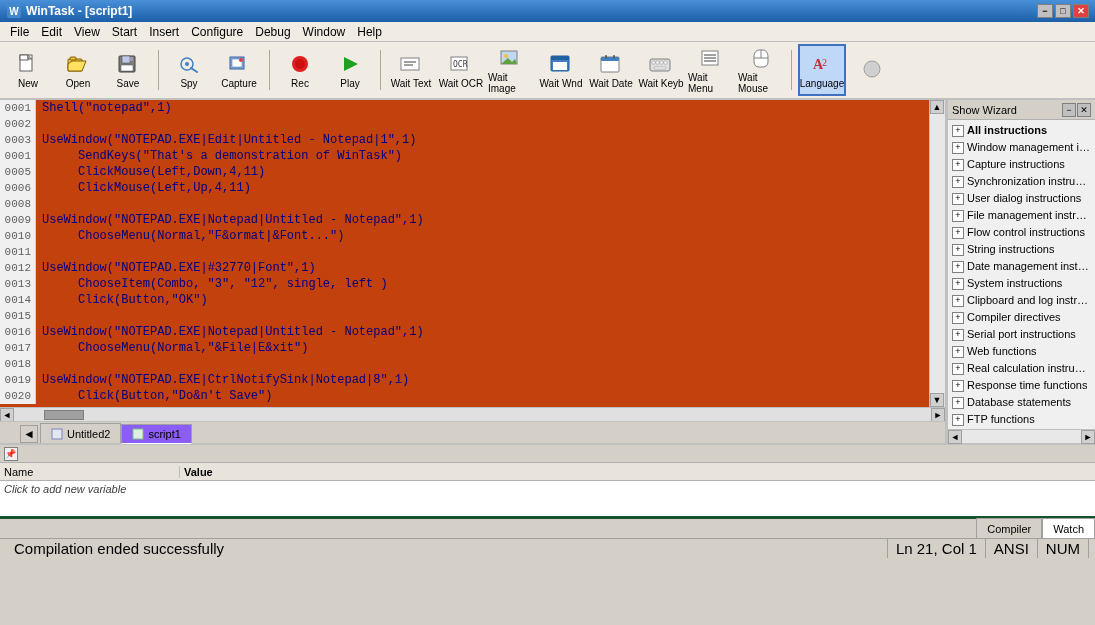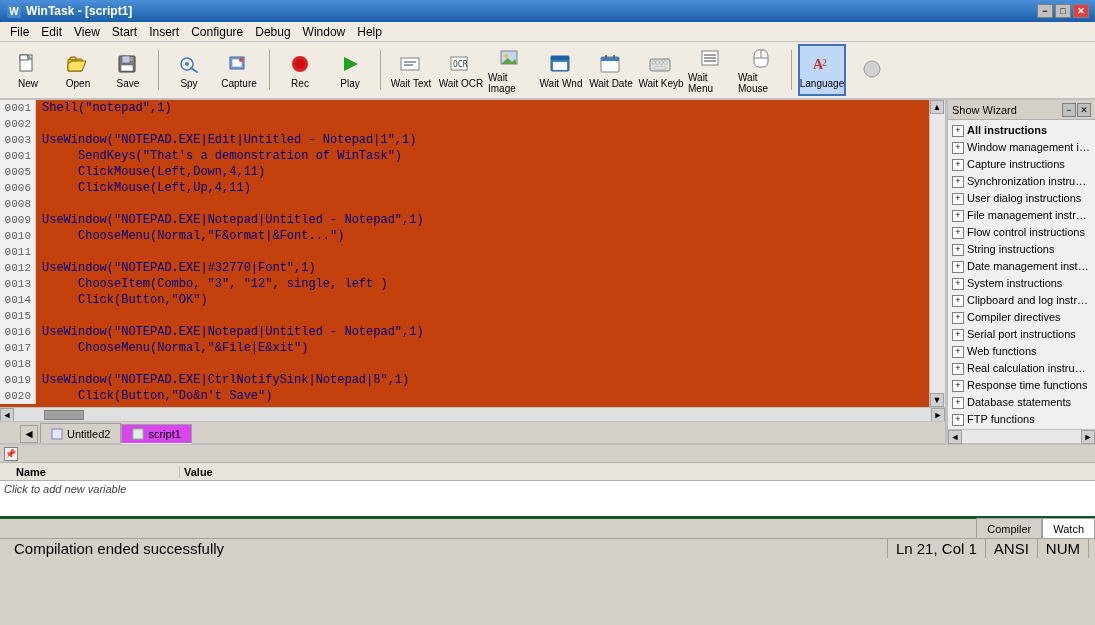--- a/index.html
+++ b/index.html
@@ -124,21 +124,21 @@
       display: flex;
       align-items: center;
       background: #d4d0c8;
       border: 1px solid #a0a0a0;
       border-bottom: none;
       cursor: pointer;
       font-size: 11px;
       gap: 4px;
     }
     .tab.active {
-      background: #d946ef;
+      background: #8b5cf6;
       border-bottom: 1px solid white;
       margin-bottom: -1px;
       z-index: 1;
     }
 
     
     .right-panel {
       width: 148px;
       background: #f0f0f0;
       border-left: 1px solid #c0c0c0;
@@ -195,24 +195,24 @@
     }
     .var-table-header {
       display: flex;
       background: #e8e4dc;
       border-bottom: 1px solid #b0b0b0;
       height: 18px;
       align-items: center;
     }
     .var-col-name {
       width: 180px;
-      padding-left: 16px;
+      padding-left: 4px;
       border-right: 1px solid #c0c0c0;
       font-size: 11px;
-      font-weight: bold;
+      font-weight: normal;
     }
     .var-col-value {
       padding-left: 4px;
       font-size: 11px;
       font-weight: bold;
     }
     .var-add-row {
       padding: 2px 4px;
       font-size: 11px;
       color: #404040;

